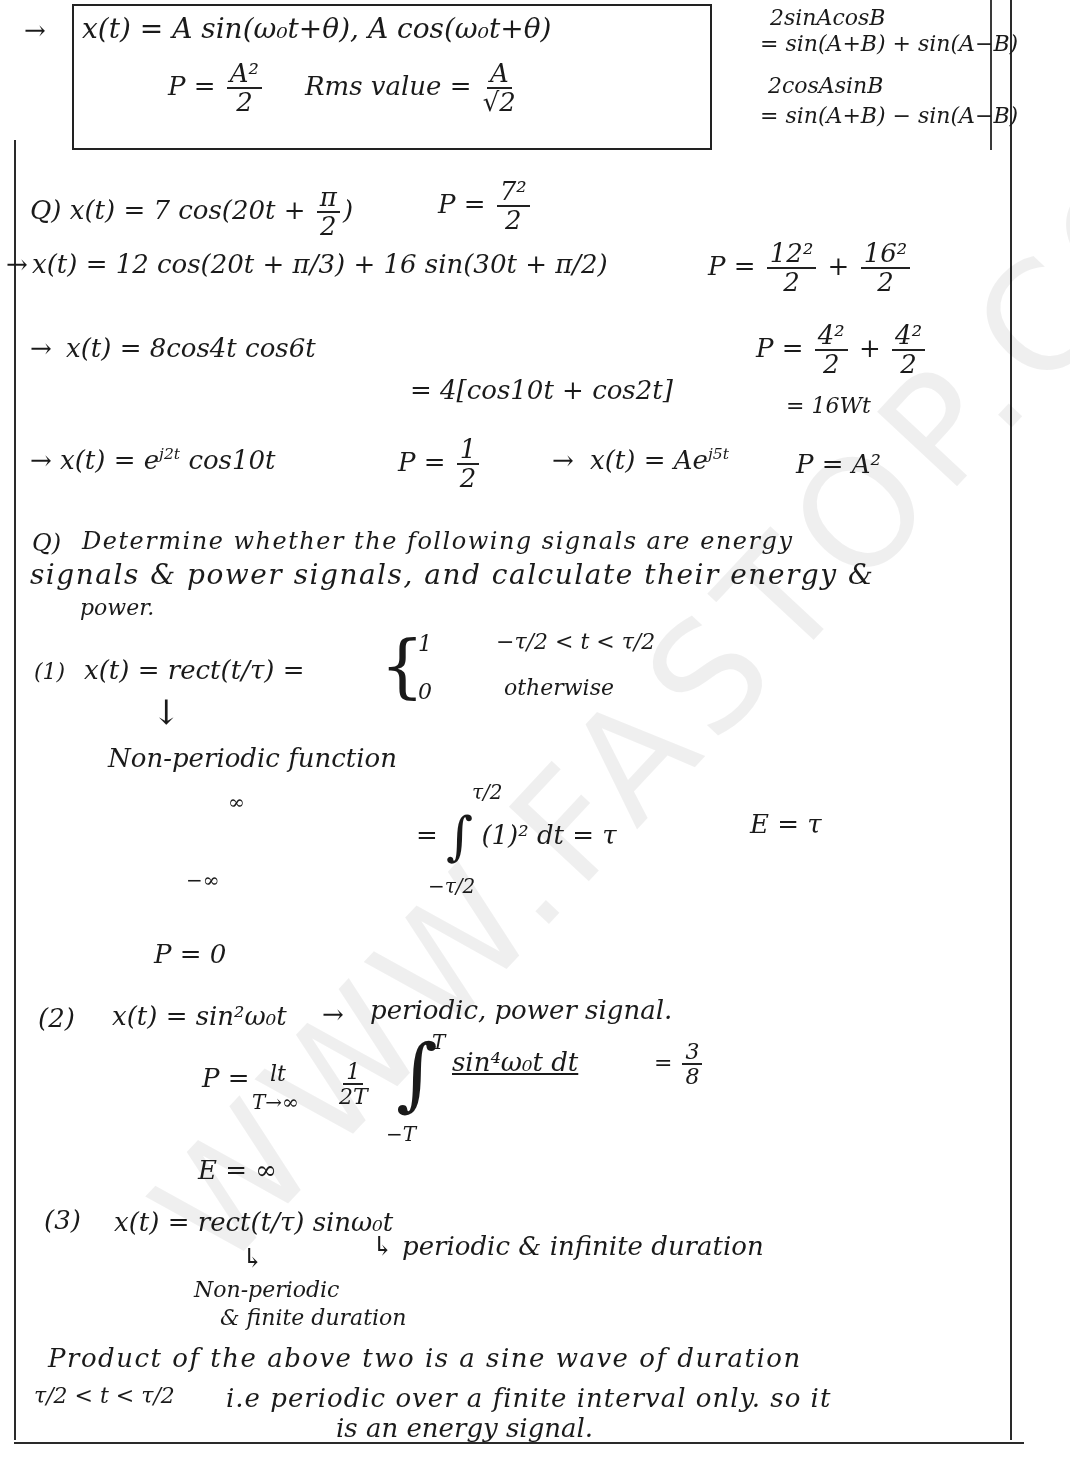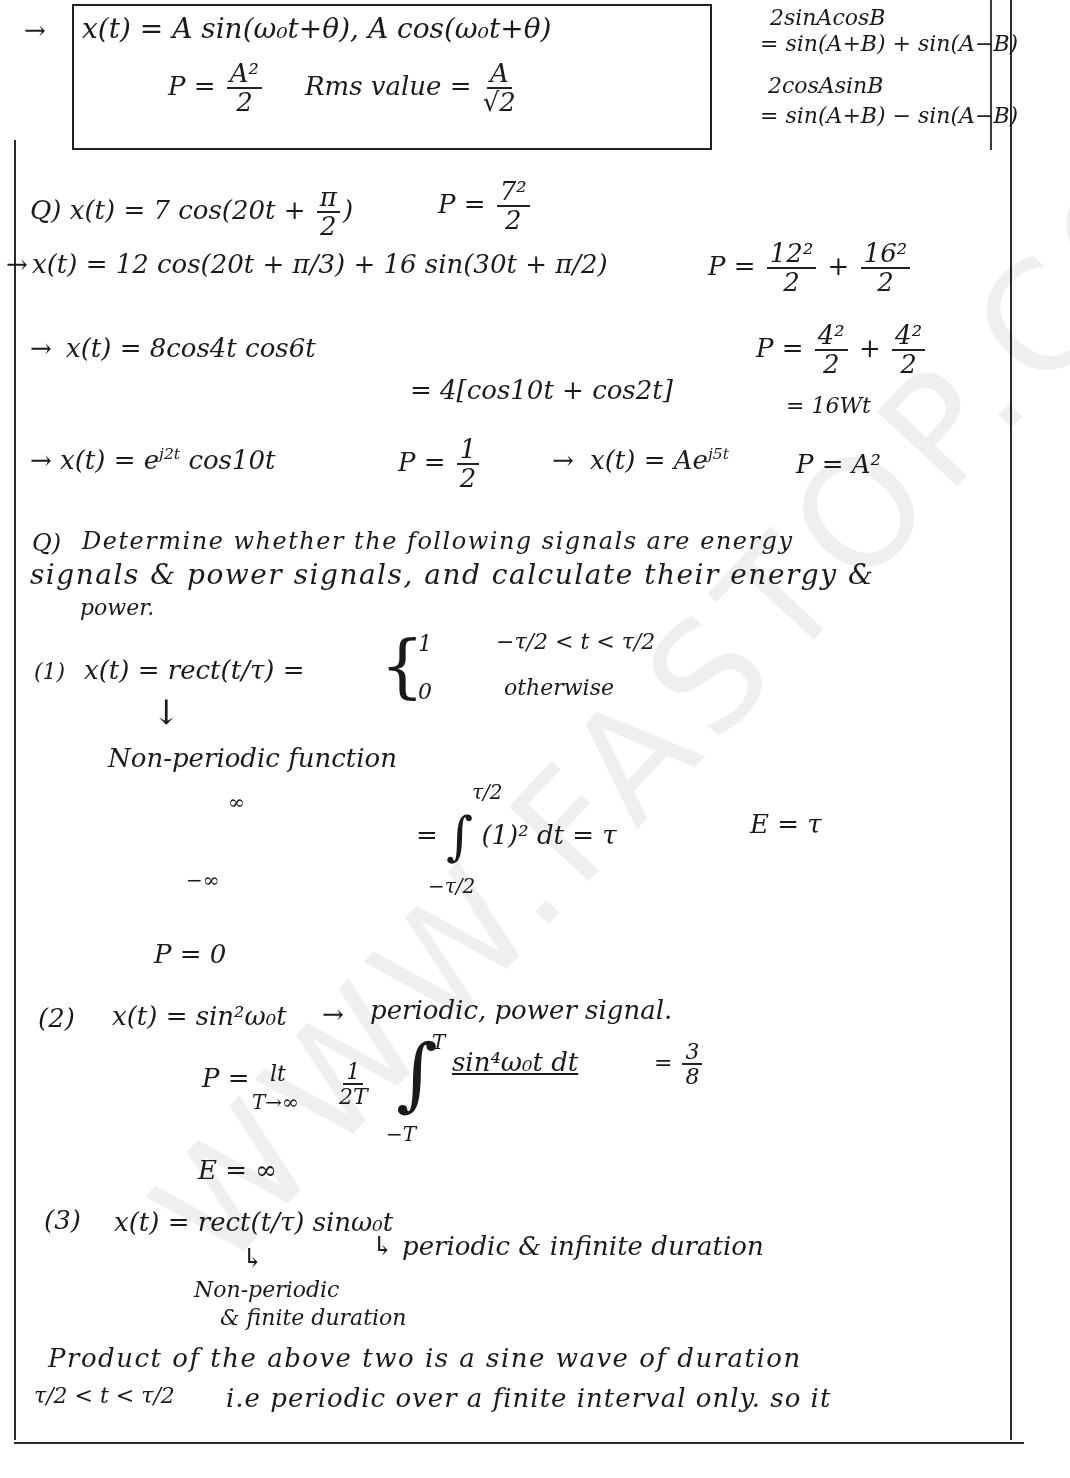--- a/index.html
+++ b/index.html
@@ -184,14 +184,15 @@
   <span class="hw" style="left:44px;top:1206px;">(3)</span>
   <span class="hw" style="left:372px;top:1232px;">↳ periodic &amp; infinite duration</span>
   <span class="hw" style="left:114px;top:1208px;">x(t) = rect(t/τ) sinω₀t</span>
   <span class="hw" style="left:242px;top:1244px;font-style:normal;">↳</span>
   <span class="hw sm" style="left:194px;top:1278px;">Non-periodic</span>
   <span class="hw sm" style="left:220px;top:1306px;">&amp; finite duration</span>
 
   <span class="hw" style="left:48px;top:1344px;letter-spacing:1.5px;">Product of the above two is a sine wave of duration</span>
   <span class="hw sm" style="left:34px;top:1384px;">τ/2 &lt; t &lt; τ/2</span>
   <span class="hw" style="left:226px;top:1384px;letter-spacing:1px;">i.e periodic over a finite interval only. so it</span>
+  <span class="hw" style="left:336px;top:1414px;">is an energy signal.</span>
 
 </div>
 
 </body></html>

